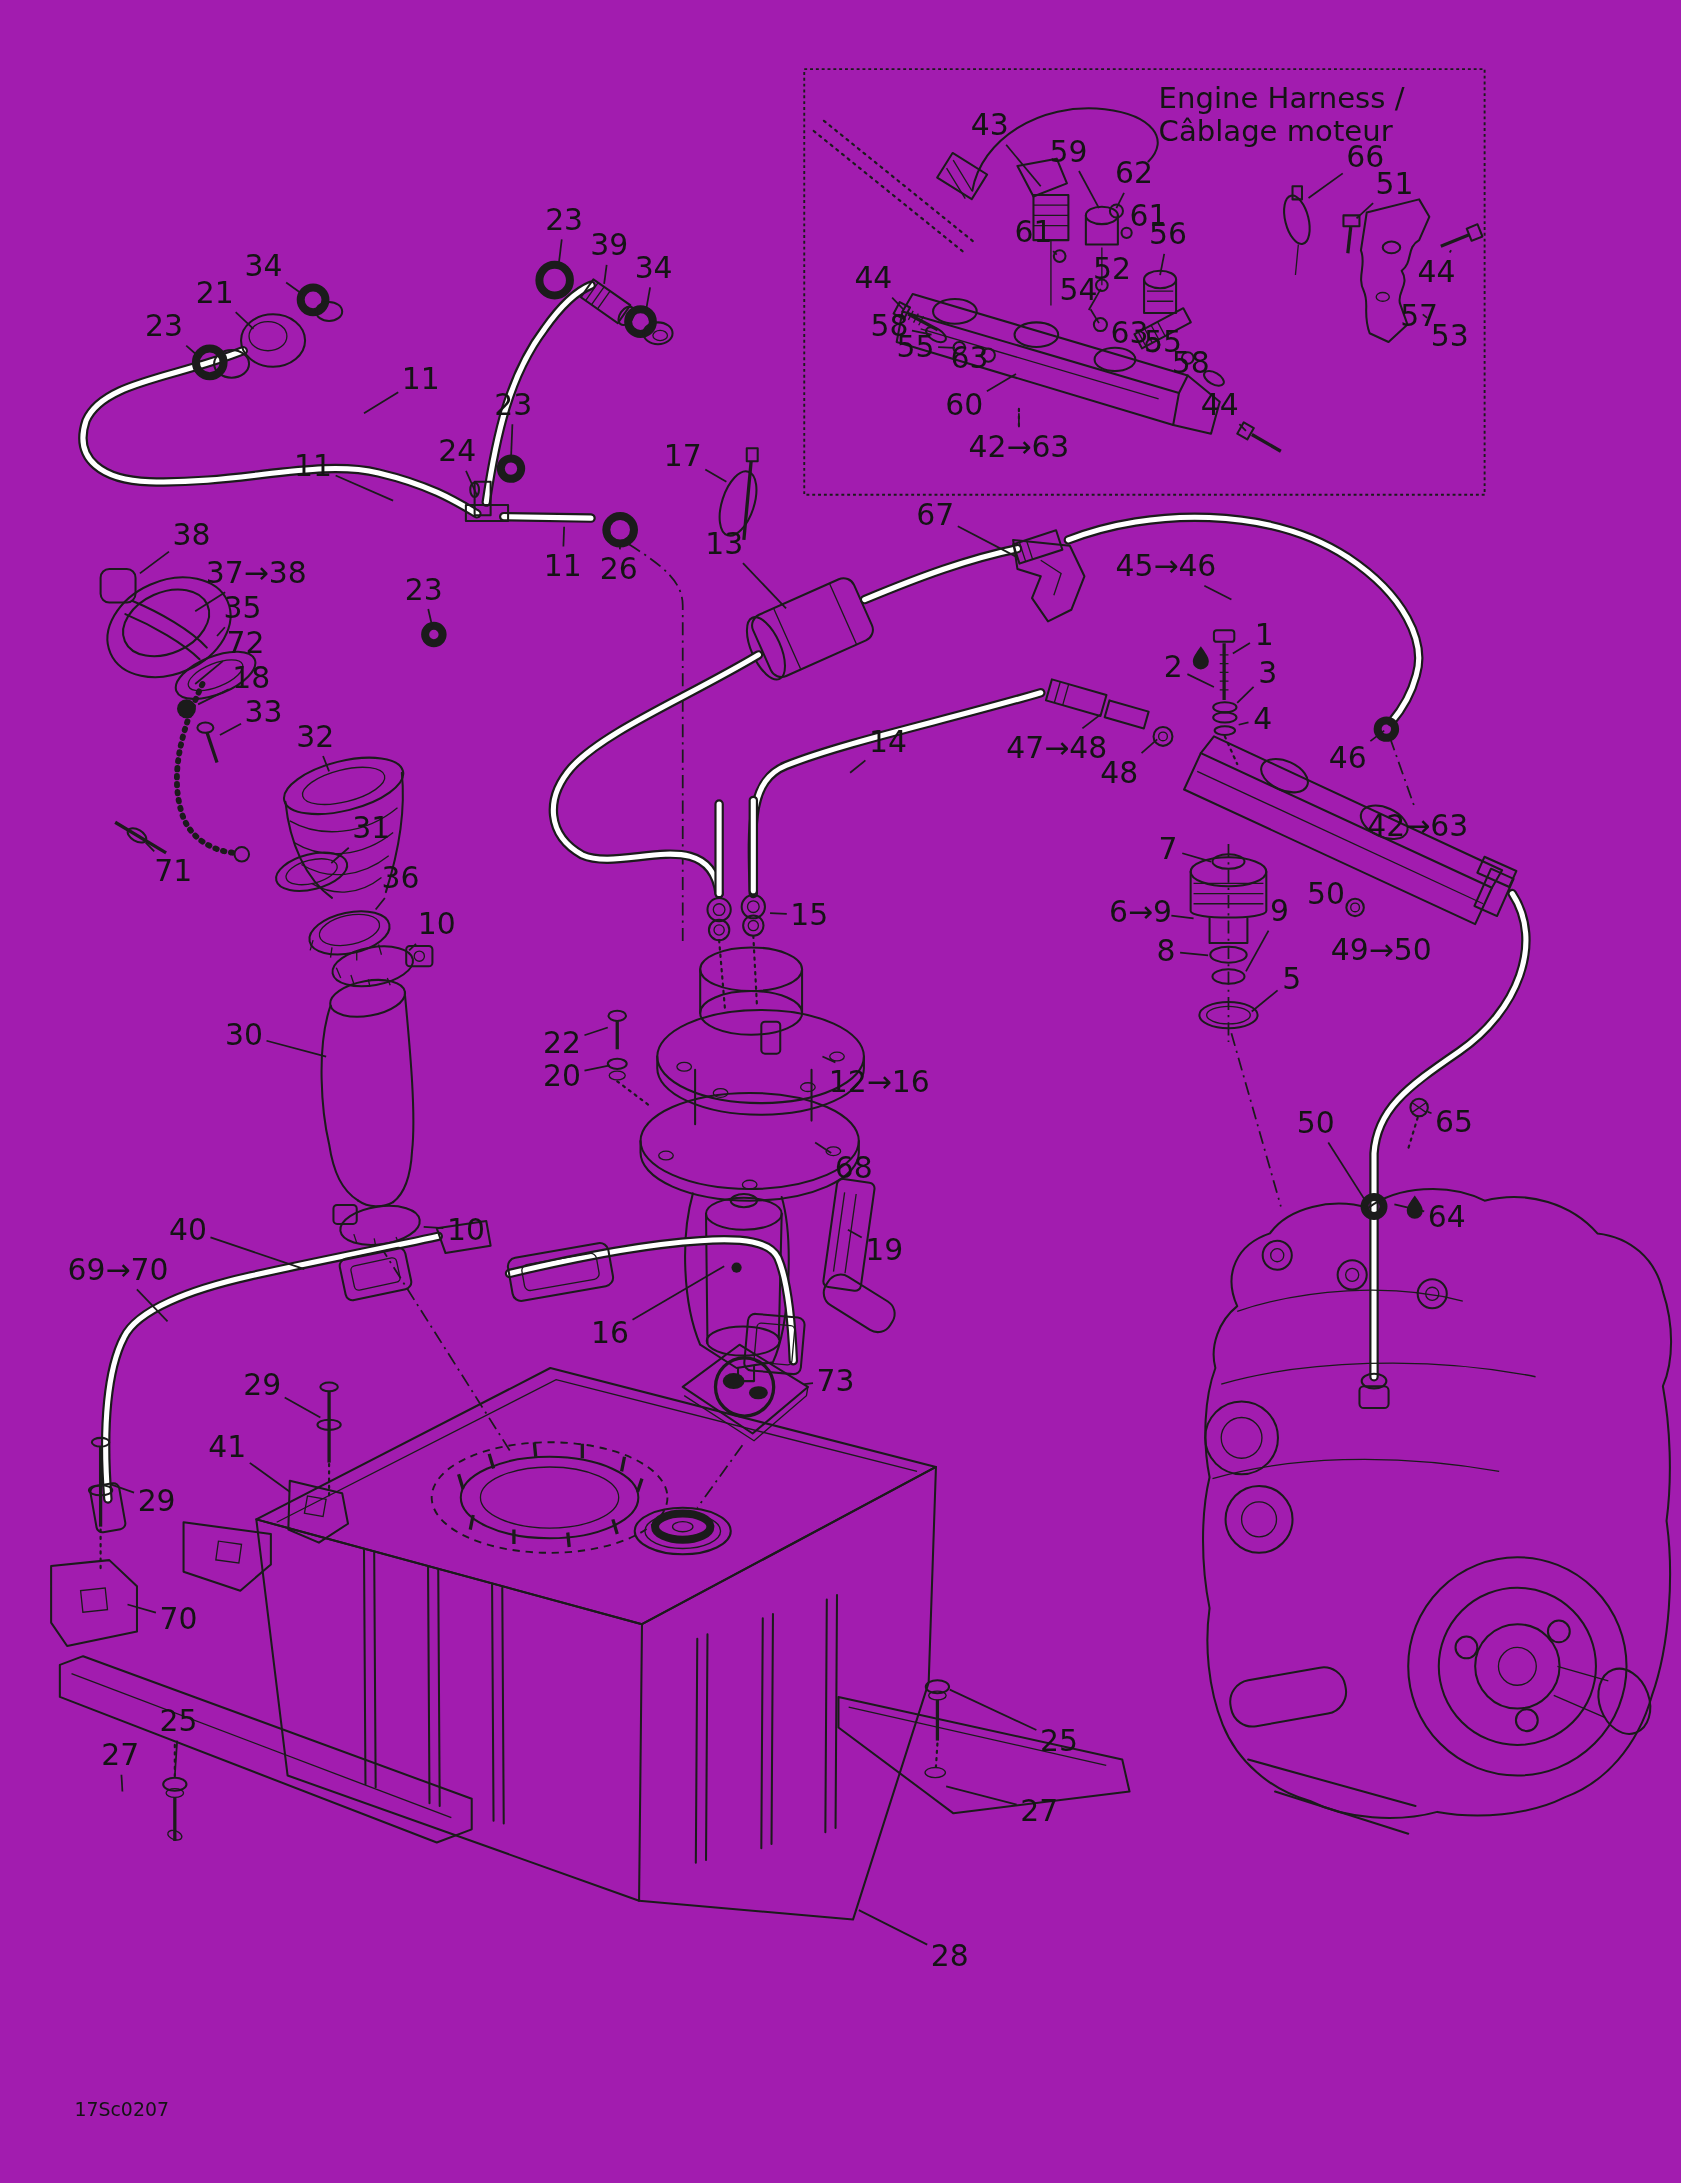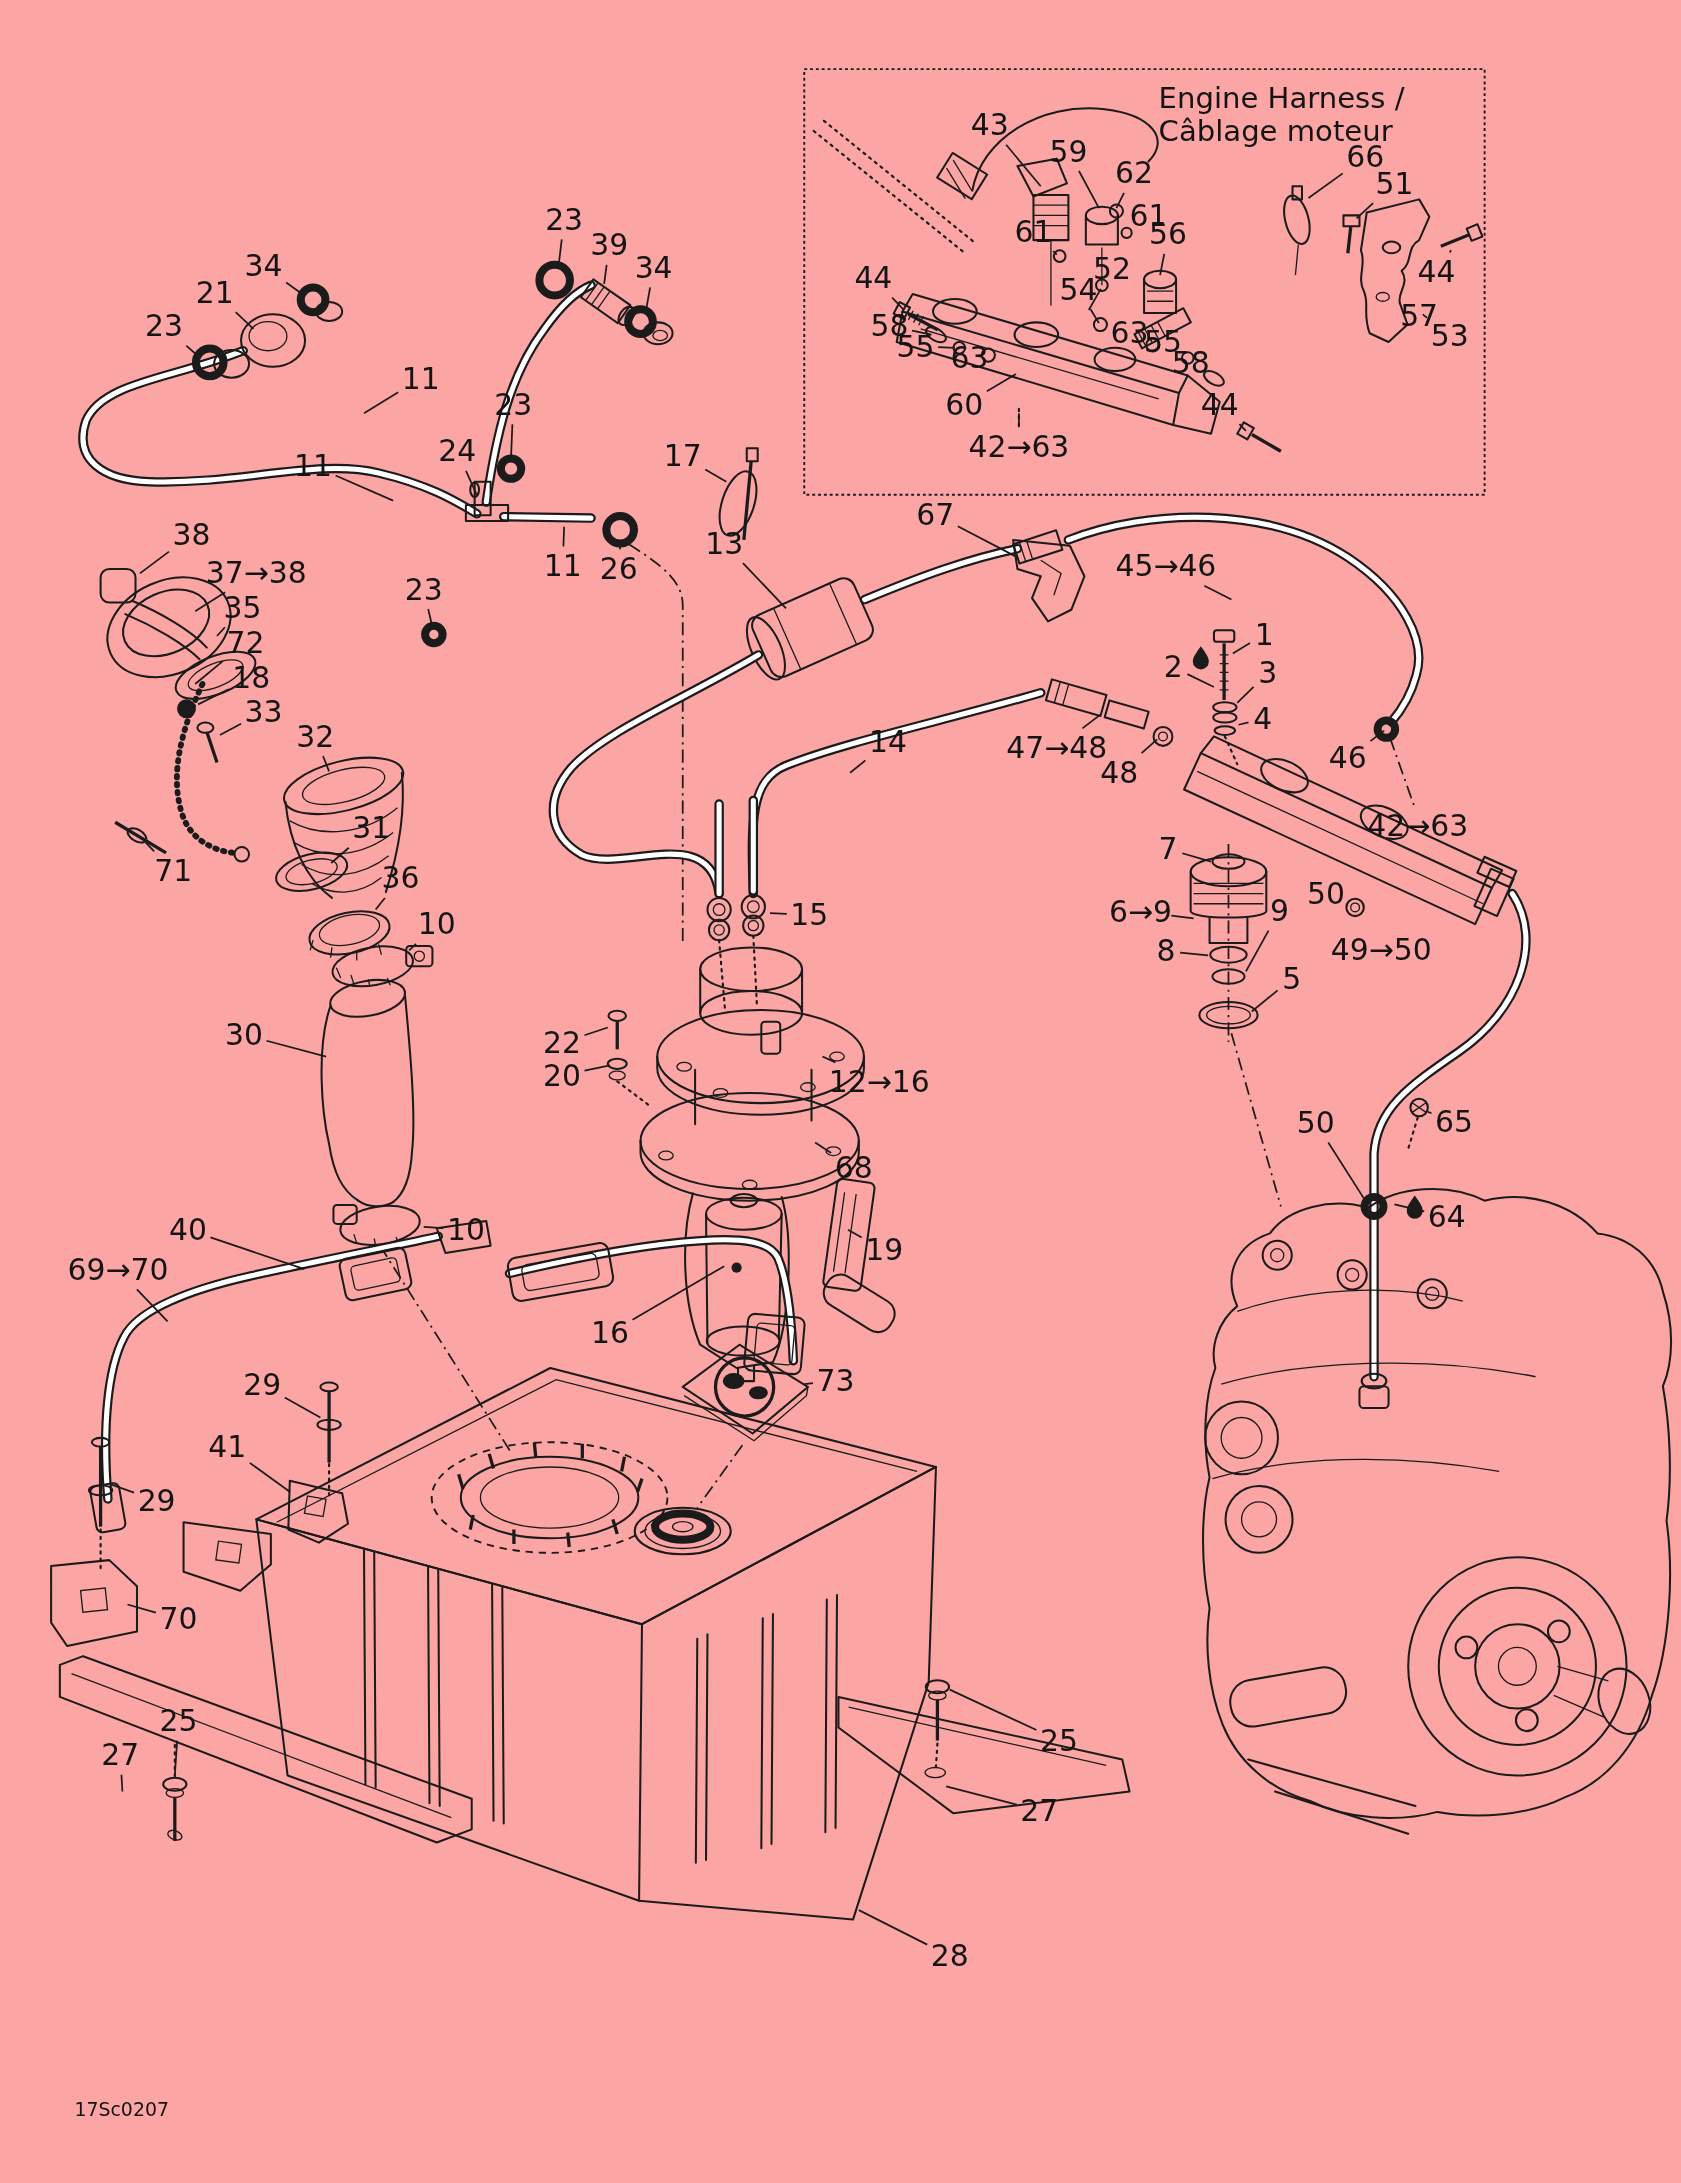--- a/index.html
+++ b/index.html
@@ -1,16 +1,16 @@
 <!DOCTYPE html>
 <html style="font-size:11.6px"><head>
 <meta charset="utf-8">
 <style>
   html,body{margin:0;padding:0;background:#fff;}
-  .page{position:relative;width:1682px;height:2183px;background:#fca5a5;
+  .page{position:relative;width:1682px;height:2183px;background:#a21caf;
         font-family:"DejaVu Sans", sans-serif;overflow:hidden;}
   svg{position:absolute;left:0;top:0;}
   .ln{fill:none;stroke:#1b1b1b;stroke-width:2.8;stroke-linejoin:round;stroke-linecap:round;}
   .thin{fill:none;stroke:#1b1b1b;stroke-width:1.8;}
   .thk{fill:none;stroke:#1b1b1b;stroke-width:4.5;}
   .fillink{fill:#1b1b1b;stroke:none;}
   .tube-o{fill:none;stroke:#1b1b1b;stroke-width:13;stroke-linecap:round;}
   .tube-i{fill:none;stroke:#ffffff;stroke-width:7;stroke-linecap:round;}
   .ring{fill:none;stroke:#1b1b1b;stroke-width:11;}
   .dsh{fill:none;stroke:#1b1b1b;stroke-width:2.6;stroke-dasharray:10 8;}

